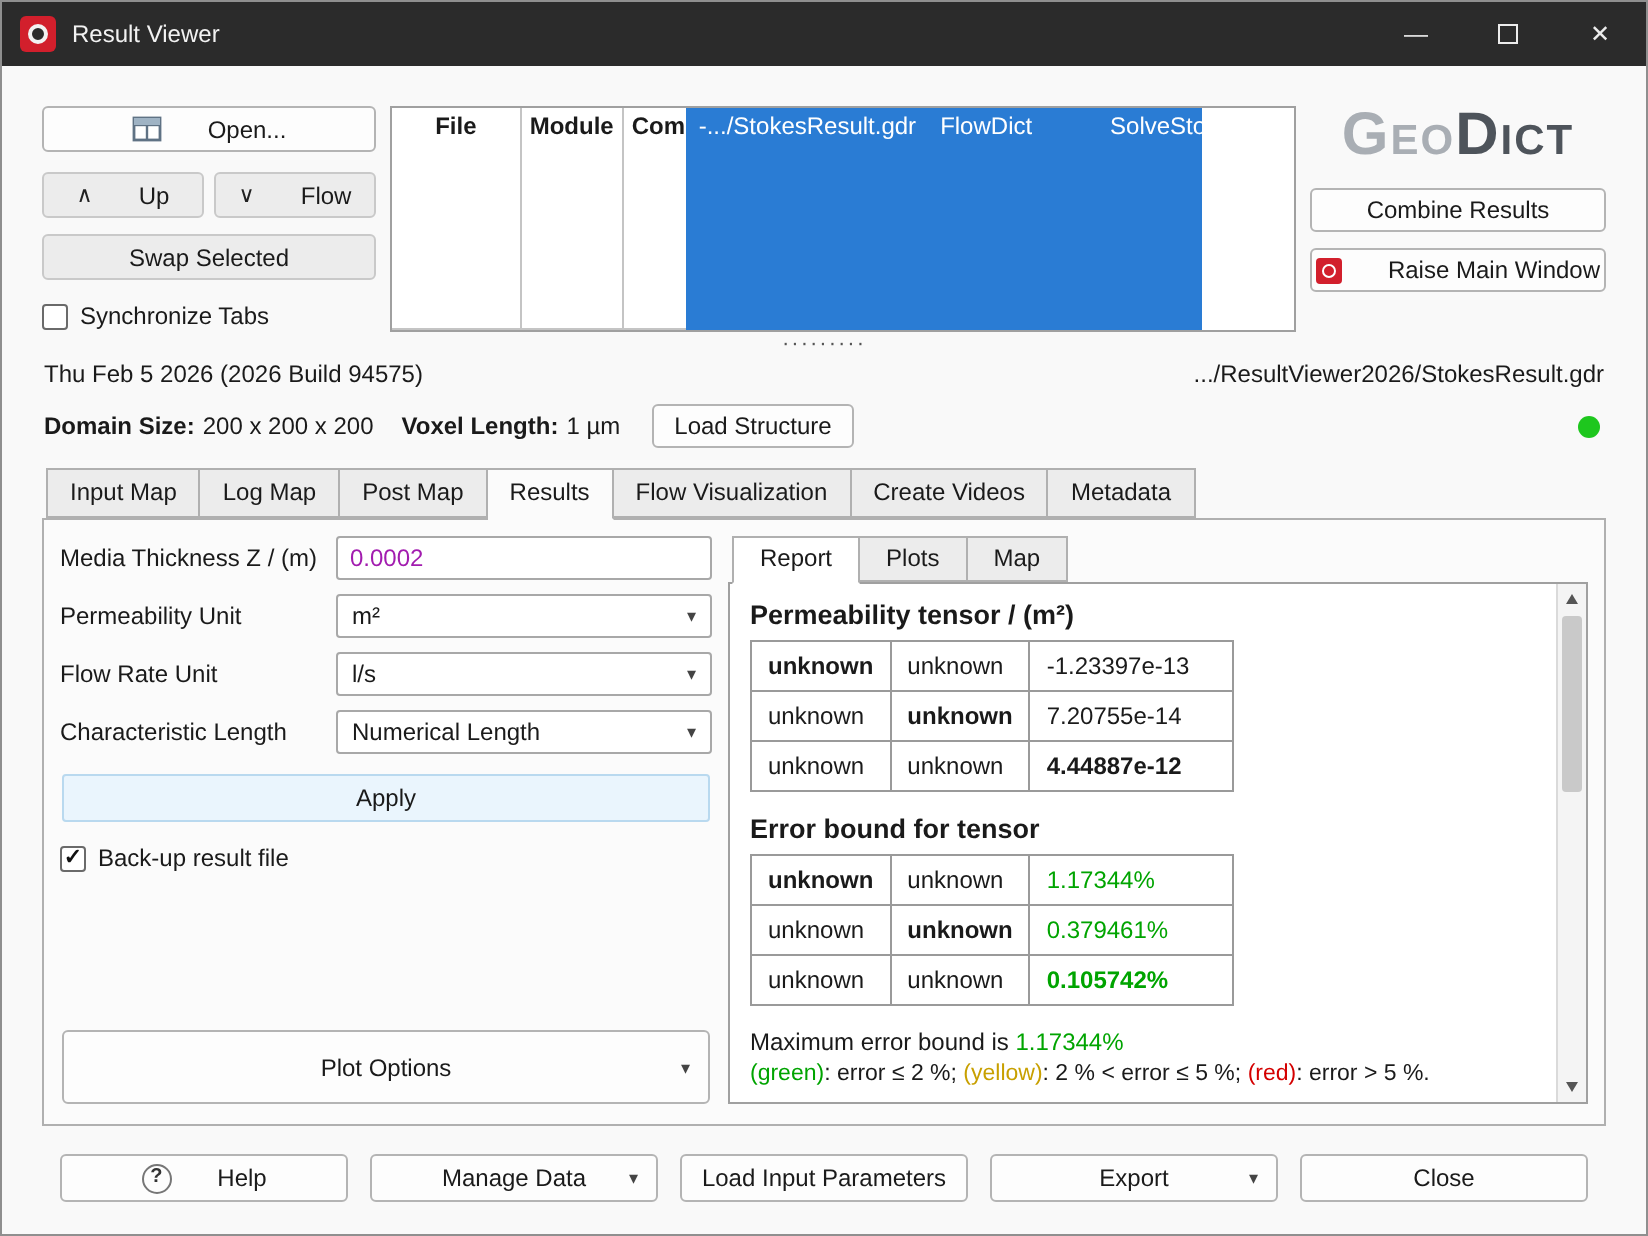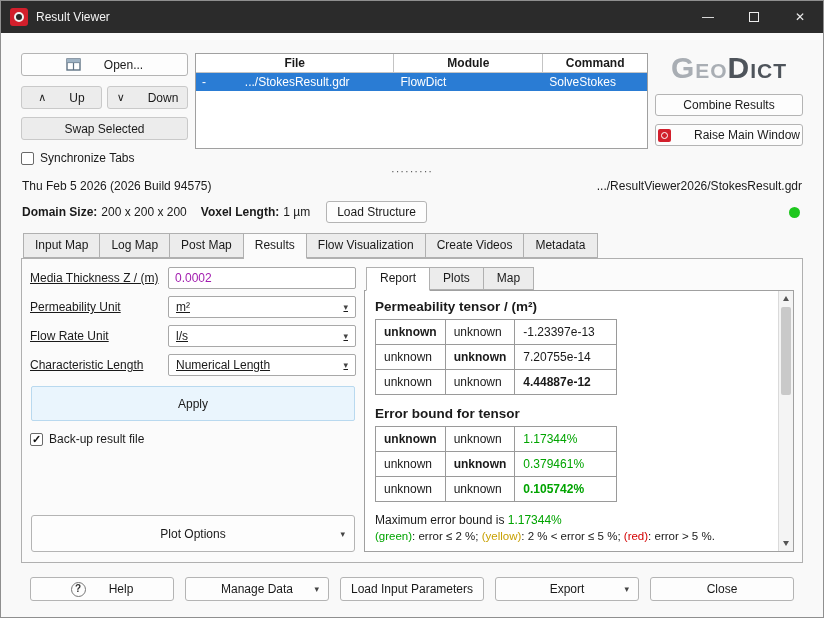--- a/index.html
+++ b/index.html
@@ -23,21 +23,21 @@
   .left-buttons { flex:0 0 167px; display:flex; flex-direction:column; padding-top:10px; }
   .btn { background:#fdfdfd; border:1px solid #b4b4b4; border-radius:3px; height:23px; display:flex; align-items:center; justify-content:center; gap:23px; font-size:12px; color:#1a1a1a; cursor:default; white-space:nowrap; }
   .btn.gray { background:#ececec; border-color:#c9c9c9; }
   .updown { display:flex; gap:5px; margin:10px 0 8px; }
   .updown .btn { flex:1; }
   .chev { font-size:11px; color:#222; }
   .chk-row { display:flex; align-items:center; gap:6px; margin-top:11px; }
   .chkbox { width:13px; height:13px; border:1px solid #6a6a6a; border-radius:2px; background:#fff; display:flex; align-items:center; justify-content:center; font-size:11px; font-weight:bold; color:#111; line-height:1; }
 
   
-  .file-table { flex:1; height:96px; margin-top:10px; background:#fff; border:1px solid #a0a0a0; display:flex; flex-direction:column; overflow:hidden; }
+  .file-table { flex:1; height:113px; margin-top:10px; background:#fff; border:1px solid #a0a0a0; display:flex; flex-direction:row; overflow:hidden; }
   .ft-header { display:flex; border-bottom:1px solid #c4c4c4; background:#fff; }
   .ft-h { font-weight:bold; text-align:center; padding:2px 4px; border-right:1px solid #c4c4c4; font-size:12px; }
   .ft-h:last-child { border-right:none; }
   .c-file { flex:0 0 44%; } .c-module { flex:0 0 33%; } .c-command { flex:1; }
   .ft-row { display:flex; background:#2a7cd4; color:#fff; }
   .ft-cell { padding:2px 6px; font-size:12px; }
   .ft-file-cell { display:flex; }
   .ft-marker { flex:0 0 auto; }
   .ft-filename { flex:1; text-align:center; }
 
@@ -64,28 +64,28 @@
   
   .tabbar { display:flex; padding-left:2px; position:relative; z-index:2; }
   .tab { padding:4px 11px 5px; background:#ececec; border:1px solid #b0b0b0; border-left:none; font-size:12px; cursor:default; position:relative; }
   .tab:first-child { border-left:1px solid #b0b0b0; }
   .tab.active { background:#fbfbfb; border-bottom:1px solid #fbfbfb; margin-bottom:-1px; z-index:3; }
 
   .content-frame { flex:1; border:1px solid #b0b0b0; background:#fbfbfb; display:flex; padding:8px 8px 10px 8px; gap:8px; }
 
   
   .form-col { flex:0 0 326px; display:flex; flex-direction:column; }
-  .frow { display:flex; align-items:center; margin-bottom:7px;text-decoration:underline; }
+  .frow { display:flex; align-items:center; margin-bottom:7px; }
   .flabel { flex:0 0 138px; font-size:12px; }
   .fctl { flex:1; }
   input.text { width:100%; height:22px; border:1px solid #a8a8a8; border-radius:2px; padding:2px 6px; font:12px "Liberation Sans", sans-serif; background:#fff; color:#a21caf; }
   .combo { height:22px; border:1px solid #a8a8a8; border-radius:2px; background:#fff; display:flex; align-items:center; padding:0 7px; cursor:default; }
   .combo .arr, .dd-arr { font-size:9px; color:#444; }
   .combo .arr { margin-left:auto; }
-  .apply-btn { height:35px; background:#eaf5fd; border:1px solid #b9d9ef; border-radius:2px; display:flex; align-items:center; justify-content:center; margin:3px 1px 11px; cursor:default; }
+  .apply-btn { height:24px; background:#eaf5fd; border:1px solid #b9d9ef; border-radius:2px; display:flex; align-items:center; justify-content:center; margin:3px 1px 11px; cursor:default; }
   .form-spacer { flex:1; }
   .plot-btn { height:37px; position:relative; margin:0 1px; }
   .plot-btn .dd-arr { position:absolute; right:9px; top:50%; transform:translateY(-50%); }
 
   
   .report-col { flex:1; display:flex; flex-direction:column; min-width:0;justify-content:space-between; }
   .rtabs { display:flex; padding-left:2px; position:relative; z-index:2; }
   .rtab { padding:3px 13px 4px; background:#ececec; border:1px solid #b0b0b0; border-left:none; font-size:12px; cursor:default; }
   .rtab:first-child { border-left:1px solid #b0b0b0; }
   .rtab.active { background:#fff; border-bottom:1px solid #fff; margin-bottom:-1px; z-index:3; }
@@ -151,21 +151,21 @@
           </svg>
           <span>Open...</span>
         </div>
         <div class="updown">
           <div class="btn gray">
             <span class="chev">∧</span>
             <span>Up</span>
           </div>
           <div class="btn gray">
             <span class="chev">∨</span>
-            <span>Down</span>
+            <span>Flow</span>
           </div>
         </div>
         <div class="btn gray">
           <span>Swap Selected</span>
         </div>
         <div class="chk-row">
           <span class="chkbox"></span>
           <span>Synchronize Tabs</span>
         </div>
       </div>

